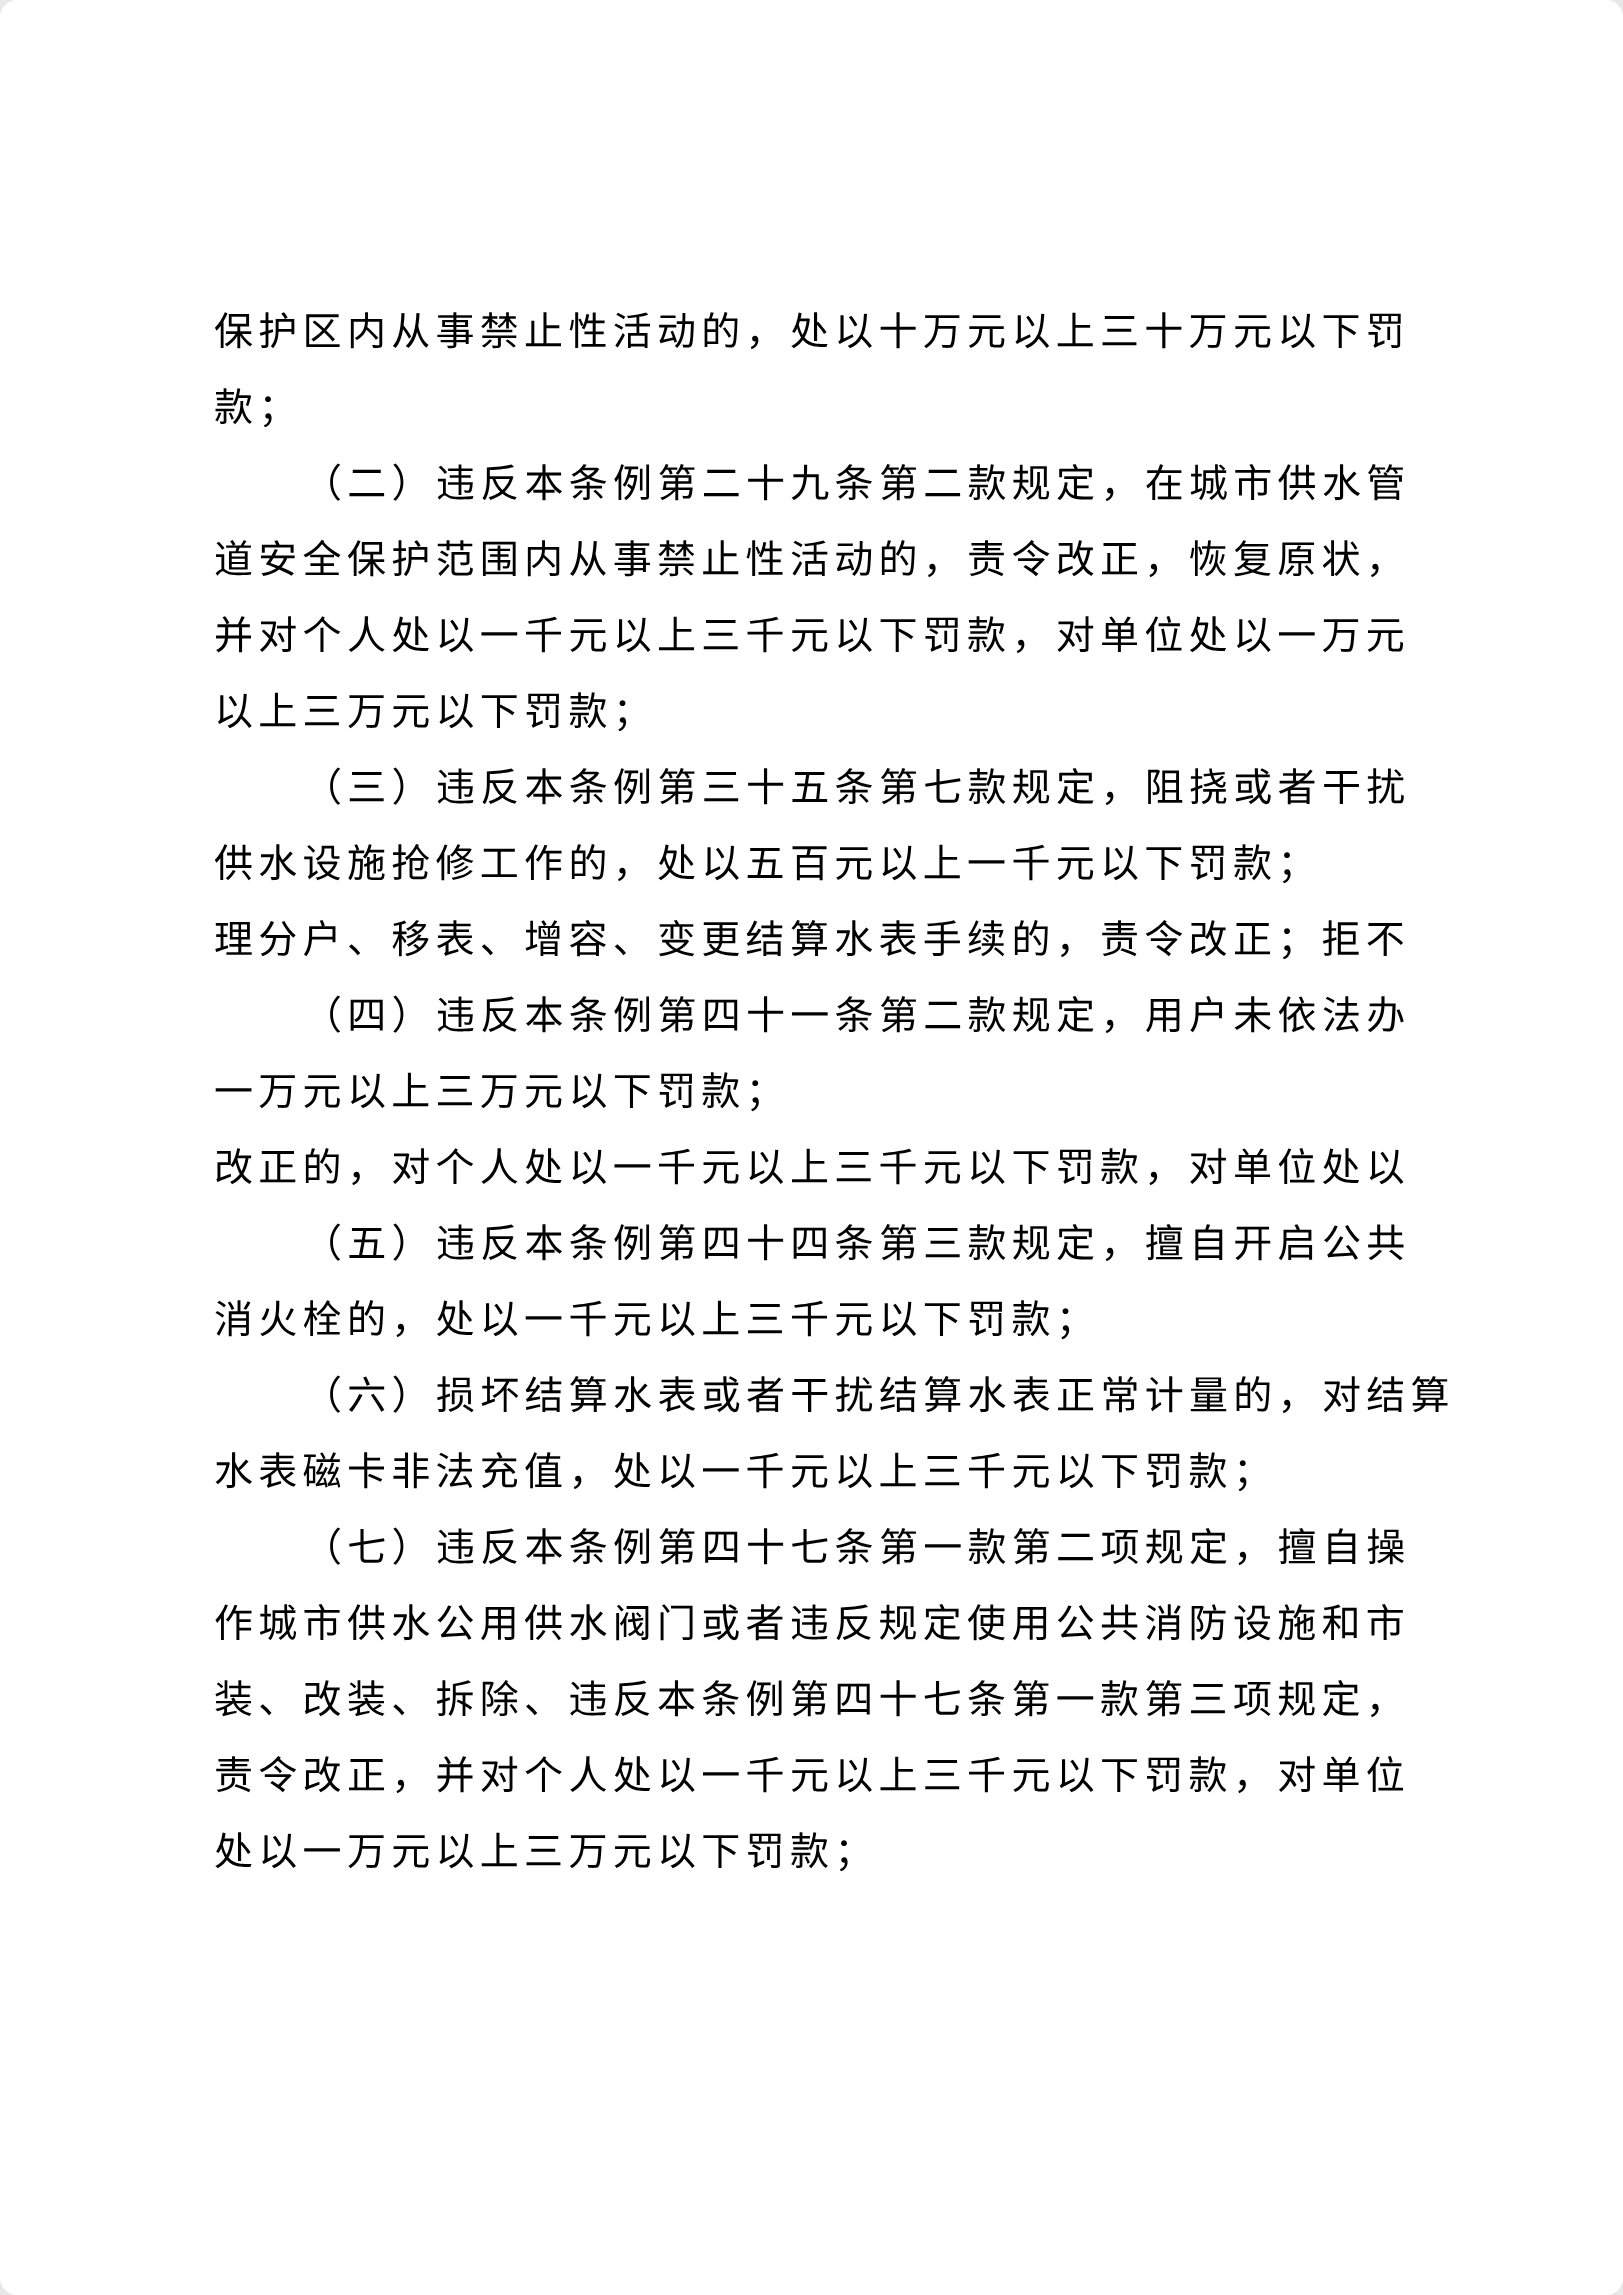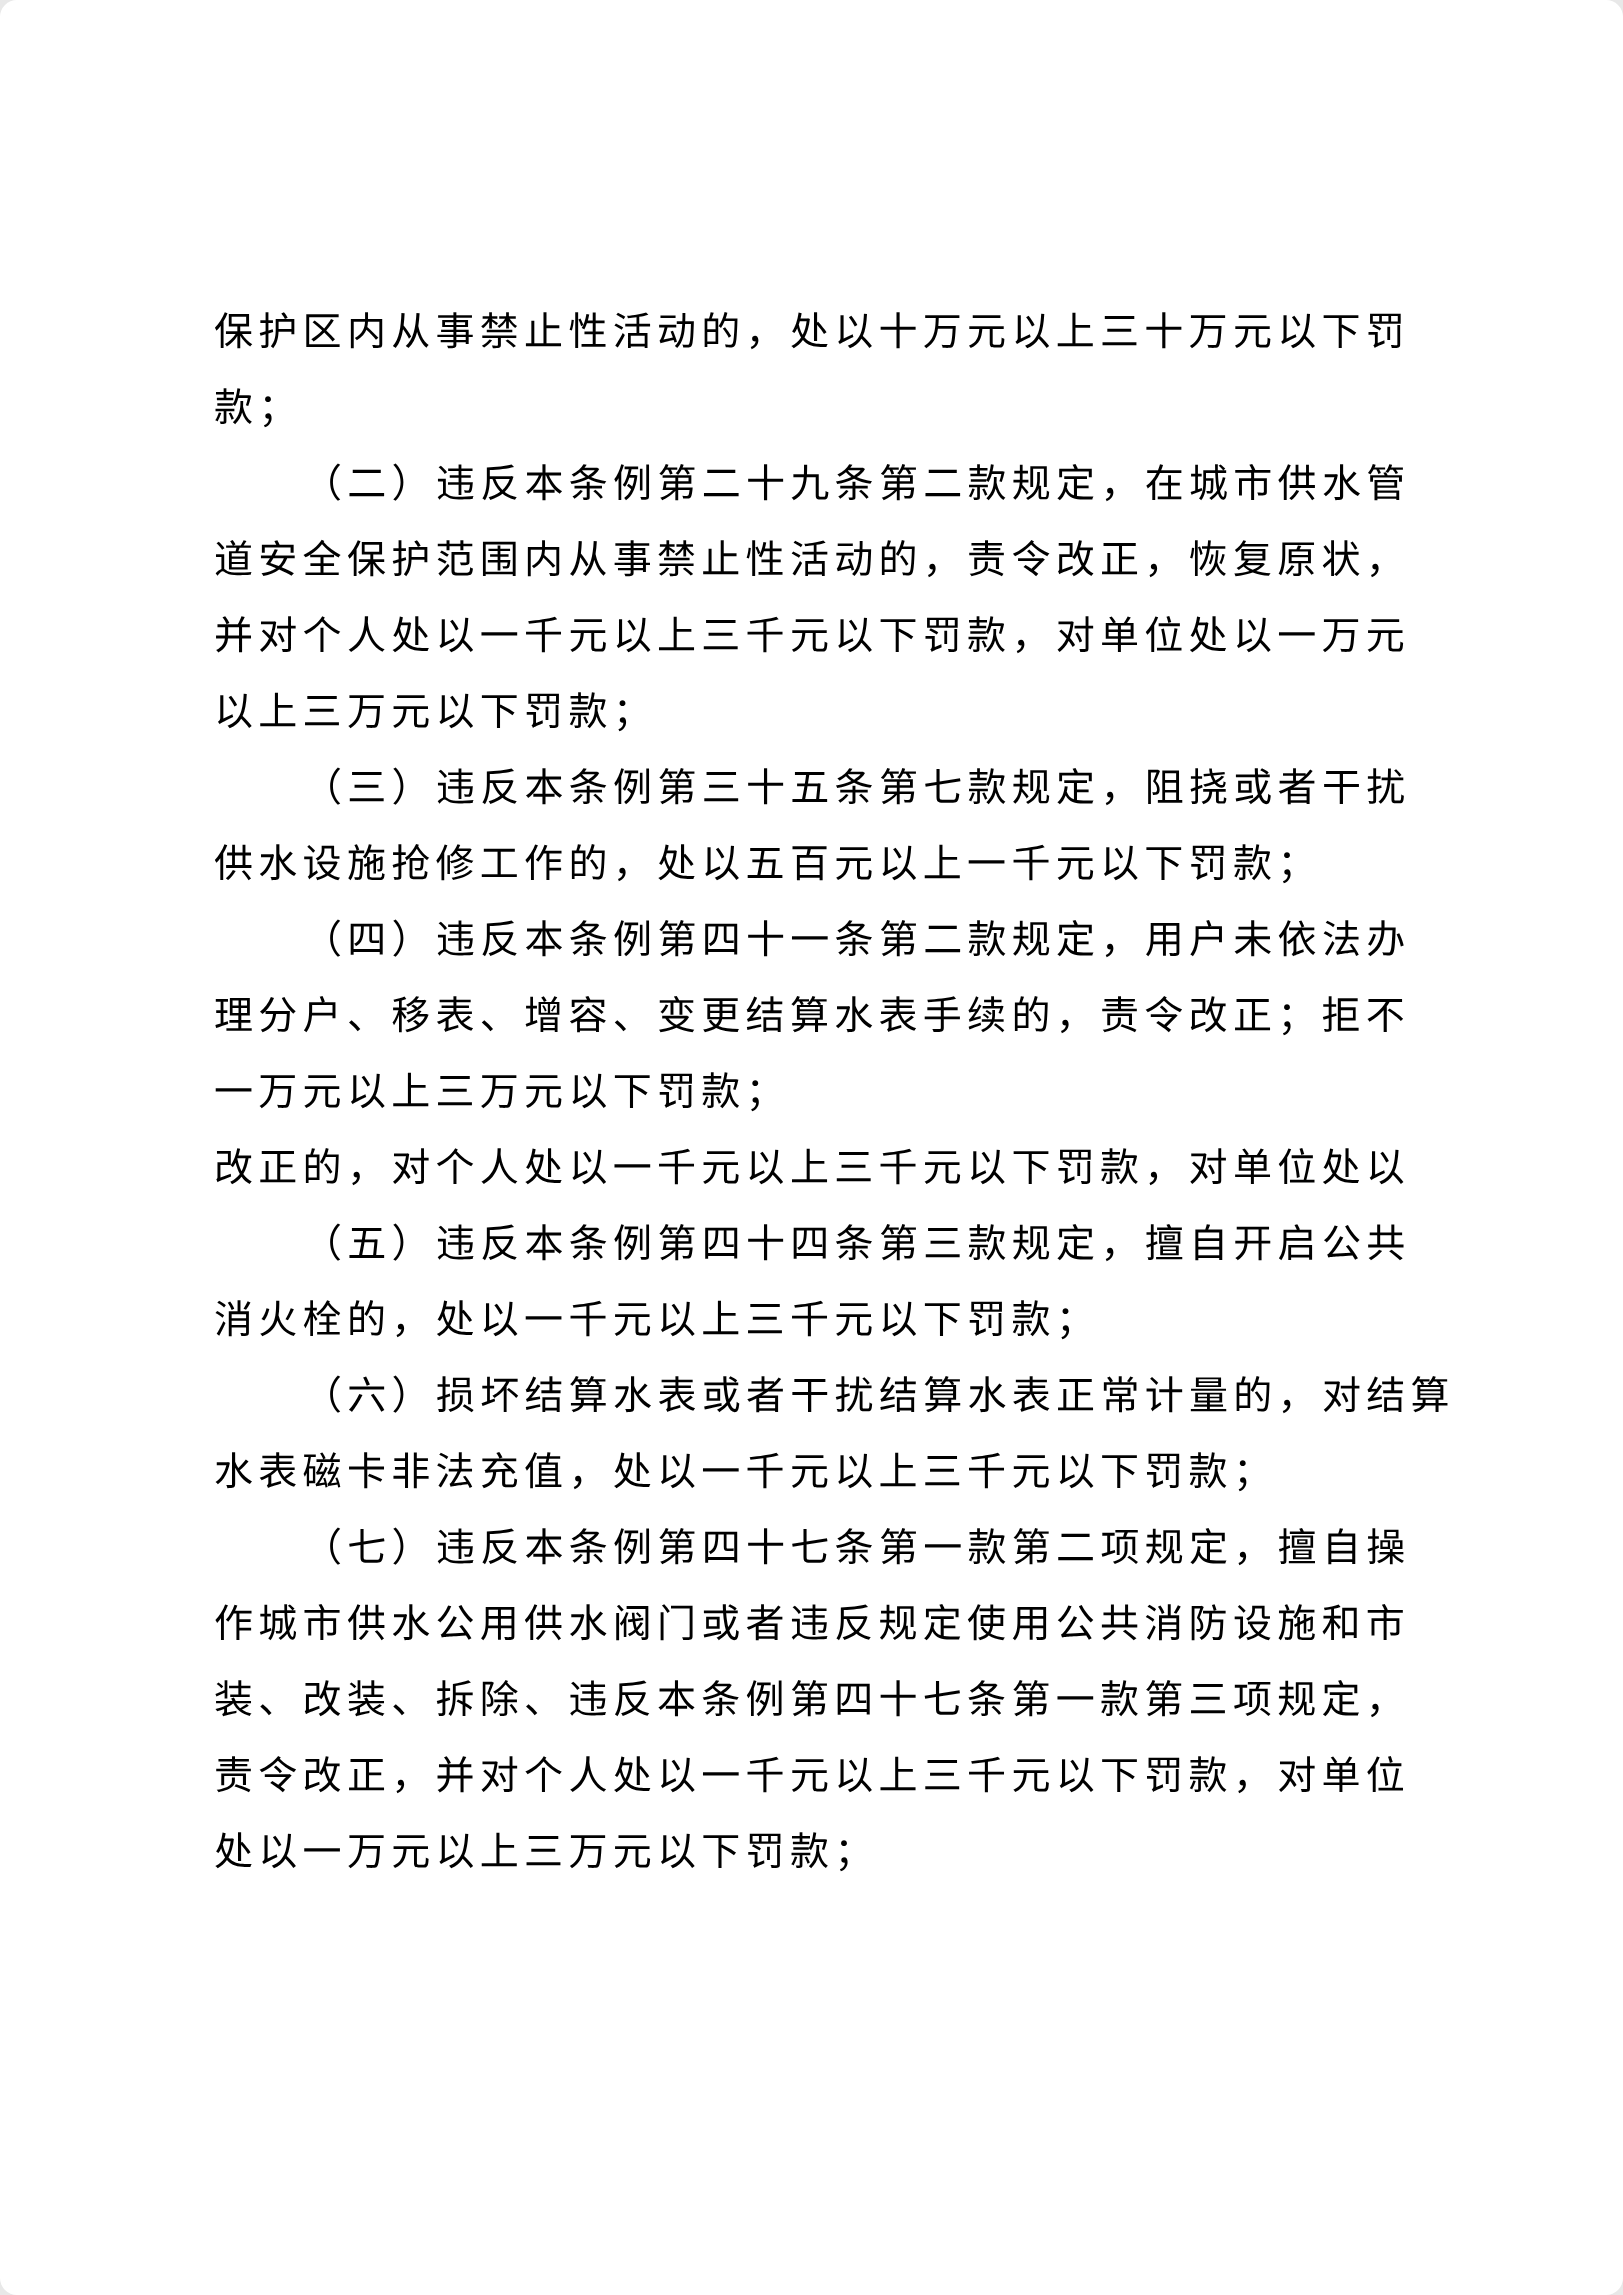--- a/index.html
+++ b/index.html
@@ -45,22 +45,22 @@
 <div class="page">
   <div class="text-block">
       <div class="line">保护区内从事禁止性活动的，处以十万元以上三十万元以下罚</div>
       <div class="line">款；</div>
       <div class="line indent">（二）违反本条例第二十九条第二款规定，在城市供水管</div>
       <div class="line">道安全保护范围内从事禁止性活动的，责令改正，恢复原状，</div>
       <div class="line">并对个人处以一千元以上三千元以下罚款，对单位处以一万元</div>
       <div class="line">以上三万元以下罚款；</div>
       <div class="line indent">（三）违反本条例第三十五条第七款规定，阻挠或者干扰</div>
       <div class="line">供水设施抢修工作的，处以五百元以上一千元以下罚款；</div>
+      <div class="line">理分户、移表、增容、变更结算水表手续的，责令改正；拒不</div>
       <div class="line indent">（四）违反本条例第四十一条第二款规定，用户未依法办</div>
-      <div class="line">理分户、移表、增容、变更结算水表手续的，责令改正；拒不</div>
       <div class="line">一万元以上三万元以下罚款；</div>
       <div class="line">改正的，对个人处以一千元以上三千元以下罚款，对单位处以</div>
       <div class="line indent">（五）违反本条例第四十四条第三款规定，擅自开启公共</div>
       <div class="line">消火栓的，处以一千元以上三千元以下罚款；</div>
       <div class="line indent">（六）损坏结算水表或者干扰结算水表正常计量的，对结算</div>
       <div class="line">水表磁卡非法充值，处以一千元以上三千元以下罚款；</div>
       <div class="line indent">（七）违反本条例第四十七条第一款第二项规定，擅自操</div>
       <div class="line">作城市供水公用供水阀门或者违反规定使用公共消防设施和市</div>
       <div class="line">装、改装、拆除、违反本条例第四十七条第一款第三项规定，</div>
       <div class="line">责令改正，并对个人处以一千元以上三千元以下罚款，对单位</div>

